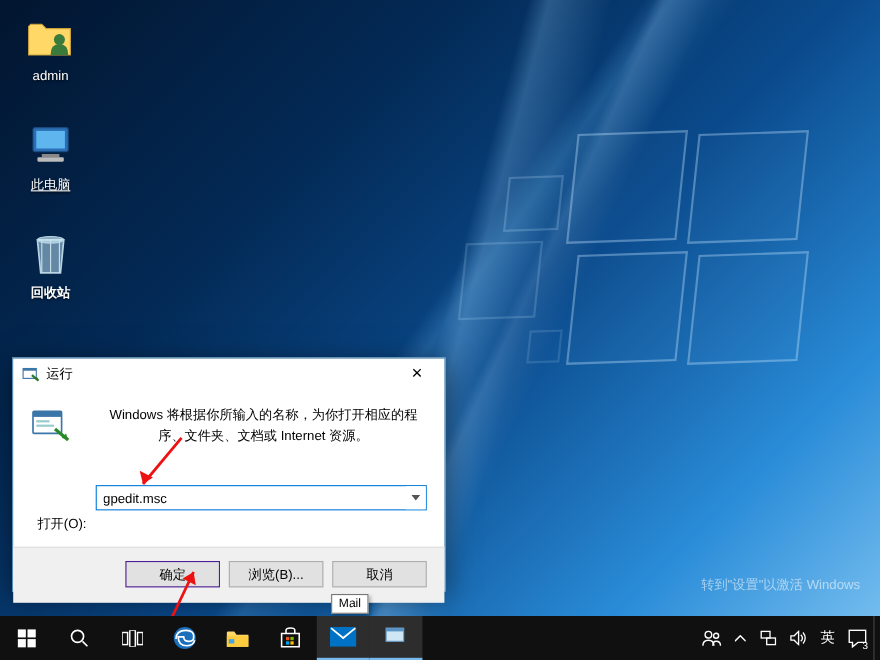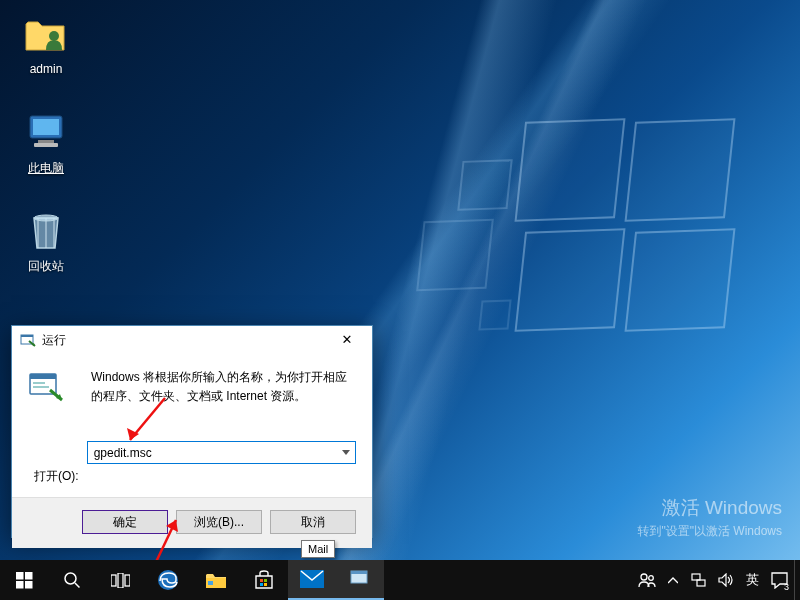--- a/index.html
+++ b/index.html
@@ -38,30 +38,30 @@
   
   .taskbar { position:absolute; bottom:0; left:0; width:800px; height:40px; background:#101010; display:flex; align-items:center; color:#fff; }
   .tbtn { width:48px; height:40px; display:flex; align-items:center; justify-content:center; cursor:pointer; }
   .tbtn.active { background:rgba(255,255,255,0.12); border-bottom:2px solid #76b9ed; }
   .tray { margin-left:auto; display:flex; align-items:center; height:40px; }
   .tray .titem { height:40px; padding:0 6px; display:flex; align-items:center; justify-content:center; cursor:pointer; font-size:12px; }
   .tray .clock { text-align:center; line-height:1.2; padding:0 8px; font-size:11px; }
 
   
   .run-dialog {
-    position:absolute; left:11px; top:325px; width:362px; height:213px;
+    position:absolute; left:11px; top:325px; width:394px; height:213px;
     background:#fff; border:1px solid #4a84b0;
     box-shadow:0 6px 24px rgba(0,0,0,.5);
     font-size:12px; color:#000;
   }
   .run-title { height:28px; display:flex; align-items:center; padding:0 6px 0 8px; }
   .run-title .ticon { width:16px; height:16px; margin-right:6px; }
   .run-title .ttext { flex:1; }
   .run-title .close { width:38px; height:22px; text-align:center; line-height:22px; cursor:pointer; font-size:13px; }
-  .run-body { padding:14px 16px 10px 16px; display:flex; gap:27px; }
+  .run-body { padding:14px 16px 10px 16px; display:flex; gap:27px;text-align:center; }
   .run-body .bigicon { width:36px; height:36px; flex-shrink:0; }
   .run-body .desc { line-height:1.6; }
   .run-open-row { display:flex; align-items:center; padding:4px 16px 12px 22px; gap:8px; }
   .run-open-row label { white-space:nowrap;margin-top:48px; }
   .run-combo { flex:1; position:relative; }
   .run-combo input {
     width:100%; height:23px; border:1px solid #0078d7; padding:2px 22px 2px 6px;
     font-size:12px; outline:none; background:#fff;
   }
   .run-combo .chev { position:absolute; right:1px; top:1px; width:18px; height:21px; display:flex; align-items:center; justify-content:center; font-size:9px; cursor:pointer; background:#fff; }
@@ -112,35 +112,34 @@
       <svg width="44" height="40" viewBox="0 0 44 40">
         <rect x="6" y="4" width="32" height="22" rx="2" fill="#2a6fb5" stroke="#1a4a7a"></rect>
         <rect x="9" y="7" width="26" height="16" fill="#5fb6ef"></rect>
         <rect x="14" y="28" width="16" height="3" fill="#888"></rect>
         <rect x="10" y="31" width="24" height="4" rx="1" fill="#bbb"></rect>
       </svg>
     </div>
     <span>此电脑</span>
   </div>
 
-  <div class="dicon" style="left:8px; top:206px;">
+  <div class="dicon" style="left:8px; top:206px;font-weight:bold;">
     <div class="iconbox">
       <svg width="40" height="44" viewBox="0 0 40 44">
         <path d="M8 10 L32 10 L29 40 L11 40 Z" fill="rgba(180,220,240,0.55)" stroke="#b8d4e3" stroke-width="1.5"></path>
         <path d="M12 10 L12 40 M20 10 L20 40 M28 10 L28 40" stroke="#cde2ee" stroke-width="1"></path>
         <ellipse cx="20" cy="10" rx="12" ry="3" fill="rgba(200,230,245,0.7)" stroke="#b8d4e3"></ellipse>
       </svg>
     </div>
     <span>回收站</span>
   </div>
 
   <span class="behind-text">新</span>
 
   <div class="watermark">
-    <div class="l1">激活 Windows</div>
     <div class="l2">转到"设置"以激活 Windows</div>
   </div>
 
   <div class="run-dialog">
     <div class="run-title">
       <span class="ticon">
         <svg width="16" height="16" viewBox="0 0 16 16">
           <rect x="1" y="3" width="12" height="9" fill="#fff" stroke="#3a76a8"></rect>
           <rect x="1" y="3" width="12" height="2" fill="#3a76a8"></rect>
           <path d="M9 9 L15 14" stroke="#2a7a2a" stroke-width="2"></path>

